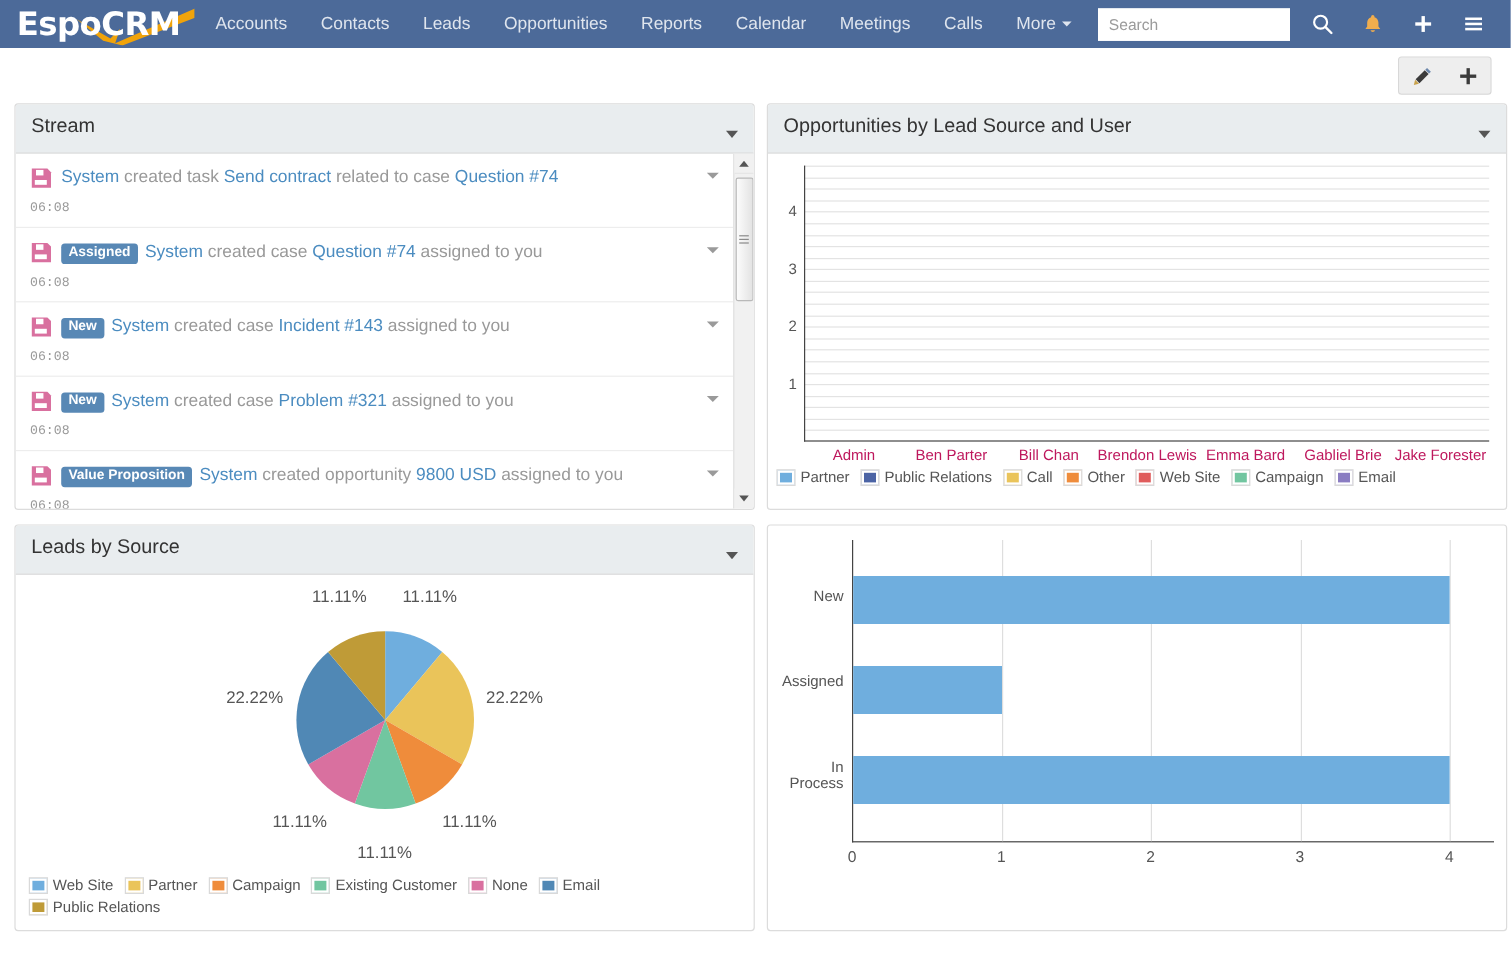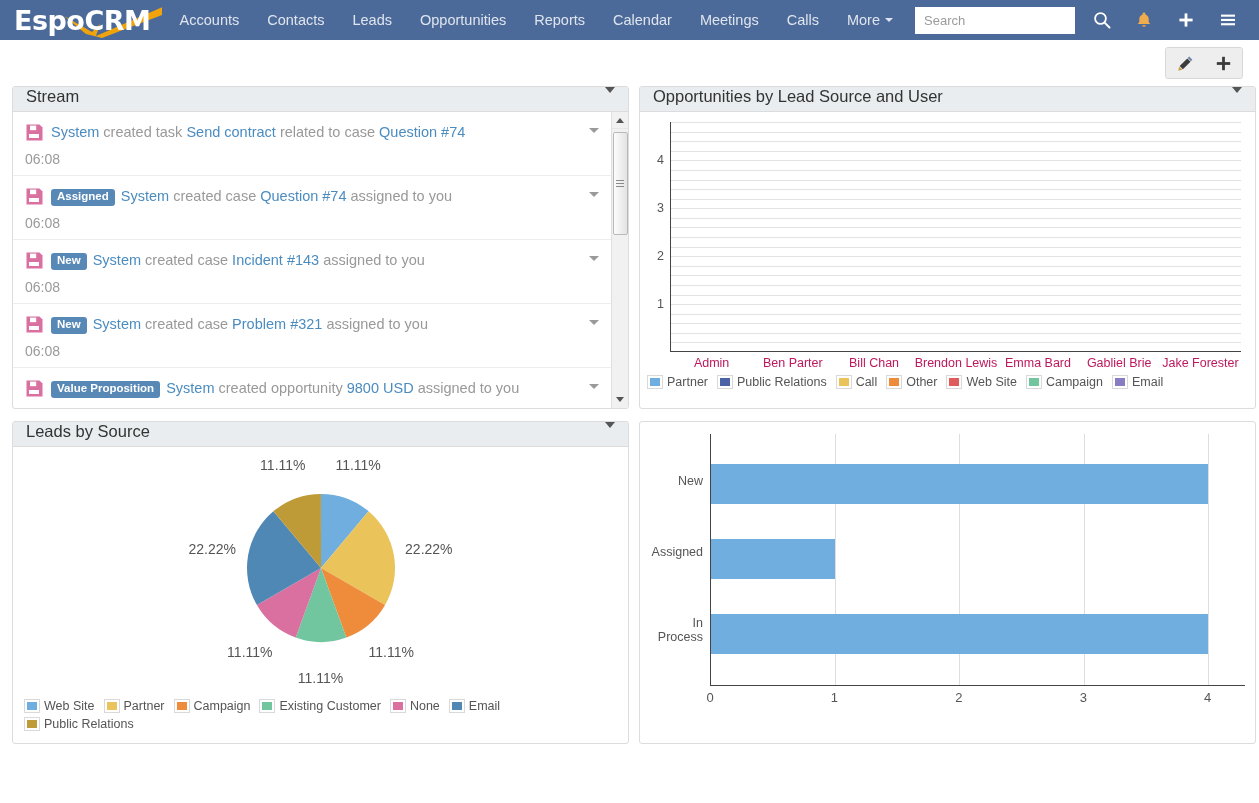--- a/index.html
+++ b/index.html
@@ -118,25 +118,25 @@
   .panel {
     background: #fff;
     border: 1px solid #dcdcdc;
     border-radius: 3px;
     margin-bottom: 12px;
     overflow: hidden;
   }
   .panel-head {
     background: #e9edef;
     border-bottom: 1px solid #dcdcdc;
-    height: 25px;
-    display: flex;
-    align-items: flex-start;
+    height: 41px;
+    display: flex;
+    align-items: flex-end;
     justify-content: space-between;
-    padding: 0 13px;
+    padding: 12px 13px;
   }
   .panel-title {
     font-size: 16.5px;
     color: #333333;
     font-weight: normal;
   }
   .panel-caret {
     width: 0; height: 0;
     border-left: 5px solid transparent;
     border-right: 5px solid transparent;
@@ -180,23 +180,24 @@
     color: #fff;
     font-size: 11.5px;
     font-weight: bold;
     padding: 2px 6px 3px;
     border-radius: 3px;
     vertical-align: 1px;
     margin-right: 2px;
     line-height: 1;
   }
   .stream-time {
-    font-size: 14px;
+    font-size: 11px;
     color: #9a9a9a;
     margin-top: 5px;
+    font-family: Liberation Mono, monospace;
   }
   .item-caret {
     position: absolute;
     right: 12px; top: 16px;
     width: 0; height: 0;
     border-left: 5px solid transparent;
     border-right: 5px solid transparent;
     border-top: 5px solid #9a9a9a;
     cursor: pointer;
   }

